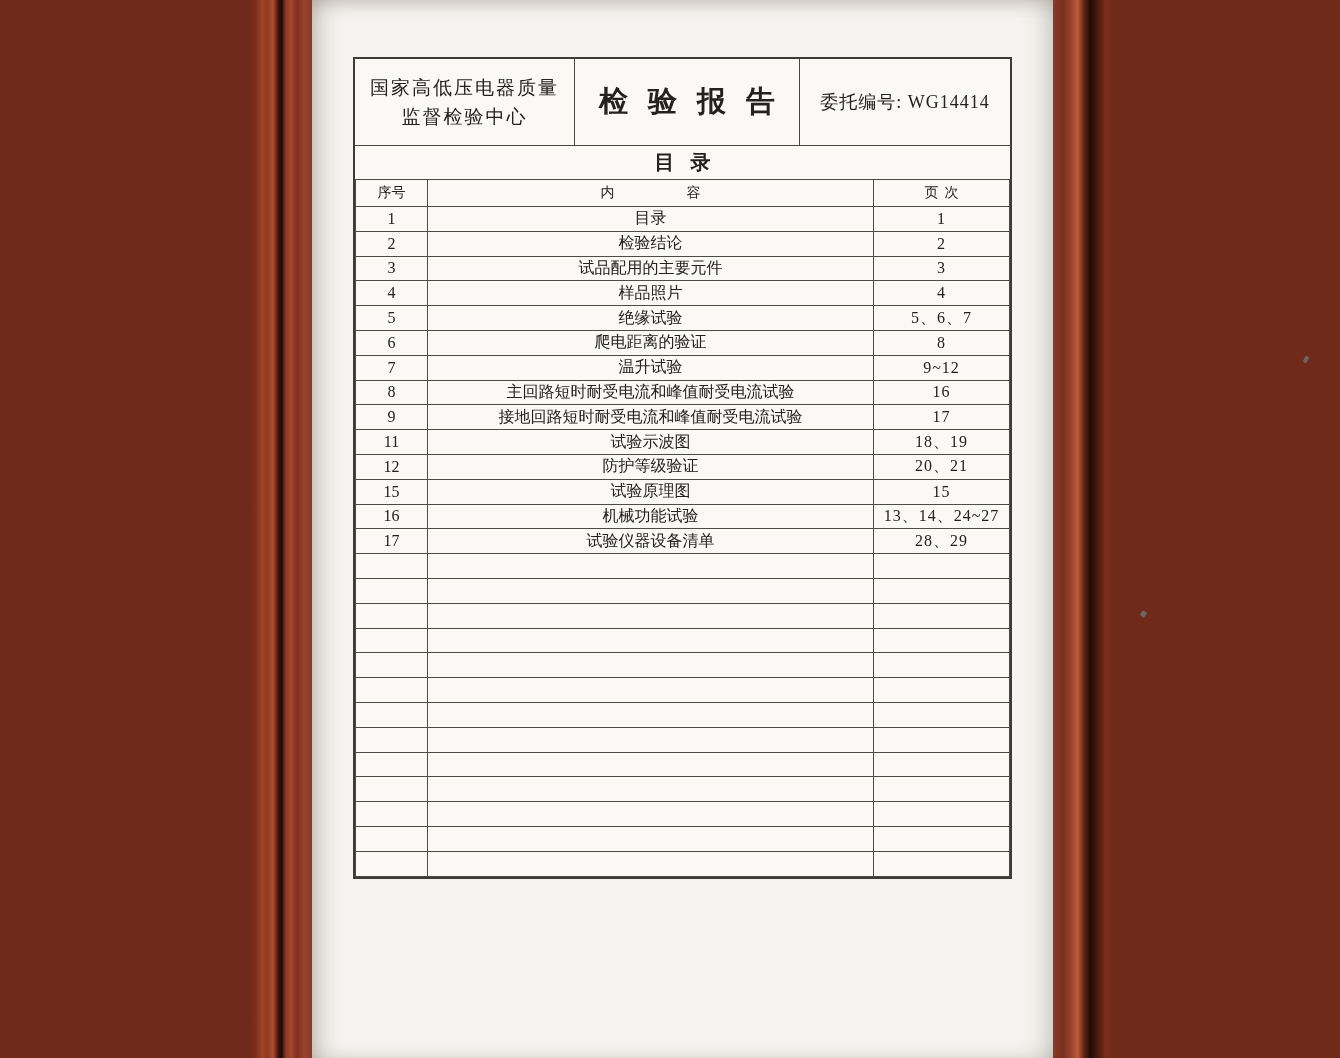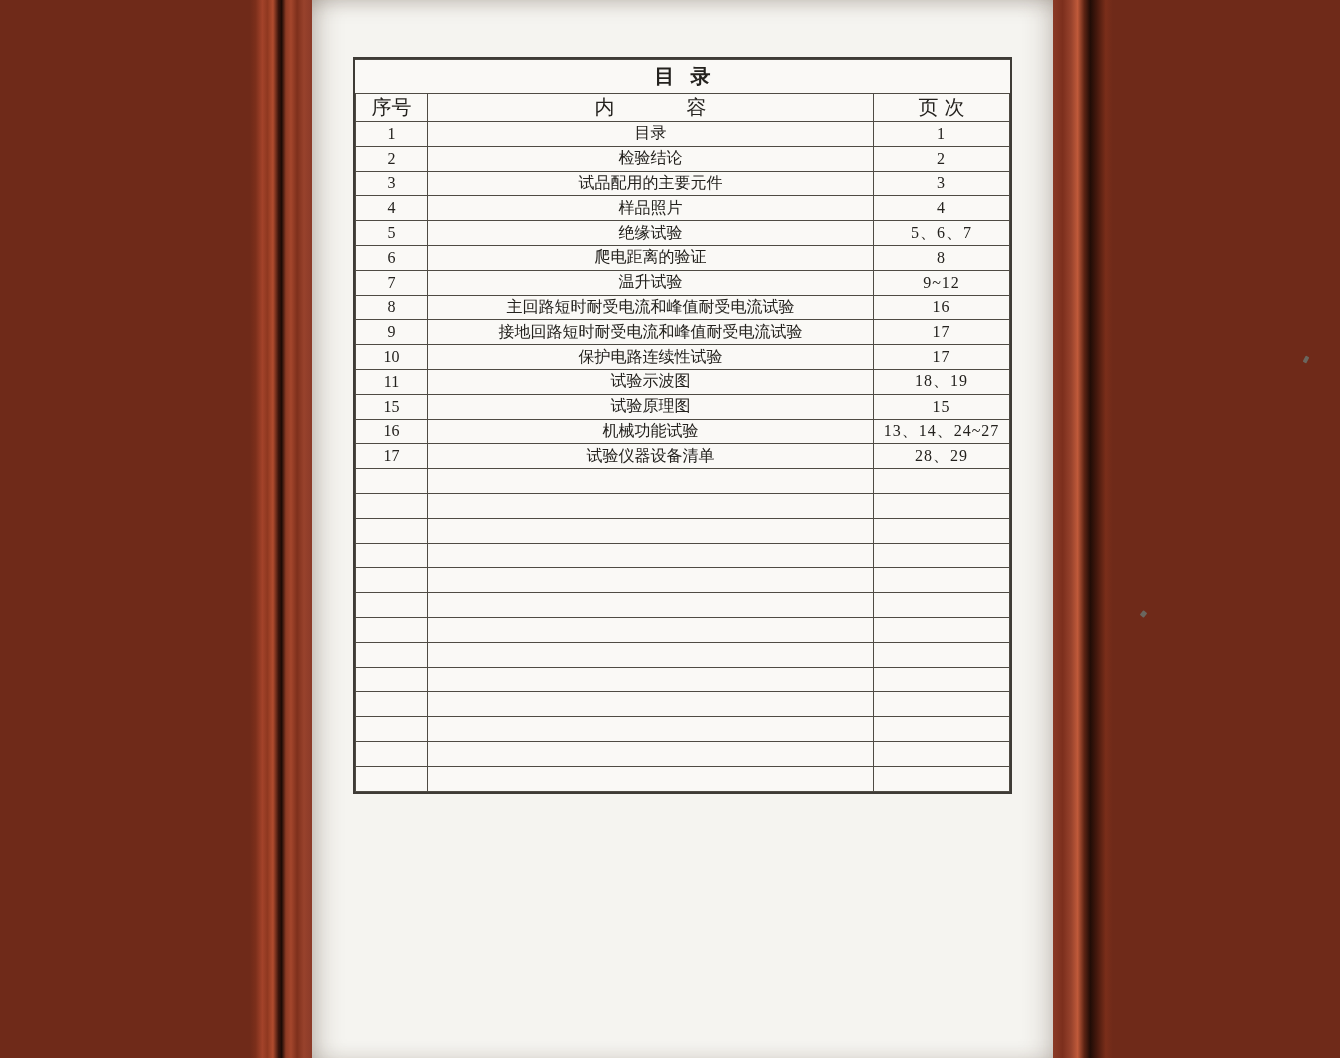--- a/index.html
+++ b/index.html
@@ -57,41 +57,49 @@
     font-size:20px;font-weight:bold;letter-spacing:16px;text-indent:16px;
   }
 
   
   table.toc{width:100%;border-collapse:collapse;table-layout:fixed;border-top:1px solid #4a4741;}
   table.toc td{
     box-sizing:border-box;border:1px solid #4f4b44;
     text-align:center;vertical-align:middle;
     font-size:16px;height:24.8px;padding:0 4px;overflow:hidden;white-space:nowrap;
   }
-  table.toc tr.colhdr td{height:27px;font-size:20px;}
+  table.toc tr.colhdr td{height:27px;font-size:14px;}
   td.c-hdr-content{letter-spacing:72px;text-indent:72px;}
   td.c-hdr-page{letter-spacing:6px;text-indent:6px;}
   td.c-no{font-size:15px;}
   td.c-page{font-size:15px;letter-spacing:1px;}
 
   
   .speck{position:absolute;background:#6a665e;border-radius:1px;}
   .speck1{left:992px;top:356px;width:4px;height:7px;transform:rotate(28deg);}
   .speck2{left:829px;top:611px;width:5px;height:6px;transform:rotate(40deg);}
 </style>
 </head>
 <body>
 
 <div class="screen">
   <div class="wood wood-left"></div>
   <div class="wood wood-right"></div>
 
   <div class="page">
     <div class="report">
 
+      <div class="hdr">
+        <div class="hdr-cell hdr-org">
+          <div>国家高低压电器质量</div>
+          <div>监督检验中心</div>
+        </div>
+        <div class="hdr-cell hdr-title">检验报告</div>
+        <div class="hdr-cell hdr-ref">委托编号: WG14414</div>
+      </div>
 
       <div class="toc-title">目录</div>
 
       <table class="toc">
         <colgroup>
             <col style="width:72px">
             <col style="width:446px">
             <col>
           </colgroup>
         <tbody>
@@ -140,28 +148,28 @@
             <td class="c-no">8</td>
             <td>主回路短时耐受电流和峰值耐受电流试验</td>
             <td class="c-page">16</td>
           </tr>
           <tr>
             <td class="c-no">9</td>
             <td>接地回路短时耐受电流和峰值耐受电流试验</td>
             <td class="c-page">17</td>
           </tr>
           <tr>
-            <td class="c-no">10</td>
-            <td>保护电路连续性试验</td>
-            <td class="c-page">17</td>
-          </tr>
-          <tr>
             <td class="c-no">11</td>
             <td>试验示波图</td>
             <td class="c-page">18、19</td>
+          </tr>
+          <tr>
+            <td class="c-no">12</td>
+            <td>防护等级验证</td>
+            <td class="c-page">20、21</td>
           </tr>
           <tr>
             <td class="c-no">15</td>
             <td>试验原理图</td>
             <td class="c-page">15</td>
           </tr>
           <tr>
             <td class="c-no">16</td>
             <td>机械功能试验</td>
             <td class="c-page">13、14、24~27</td>

